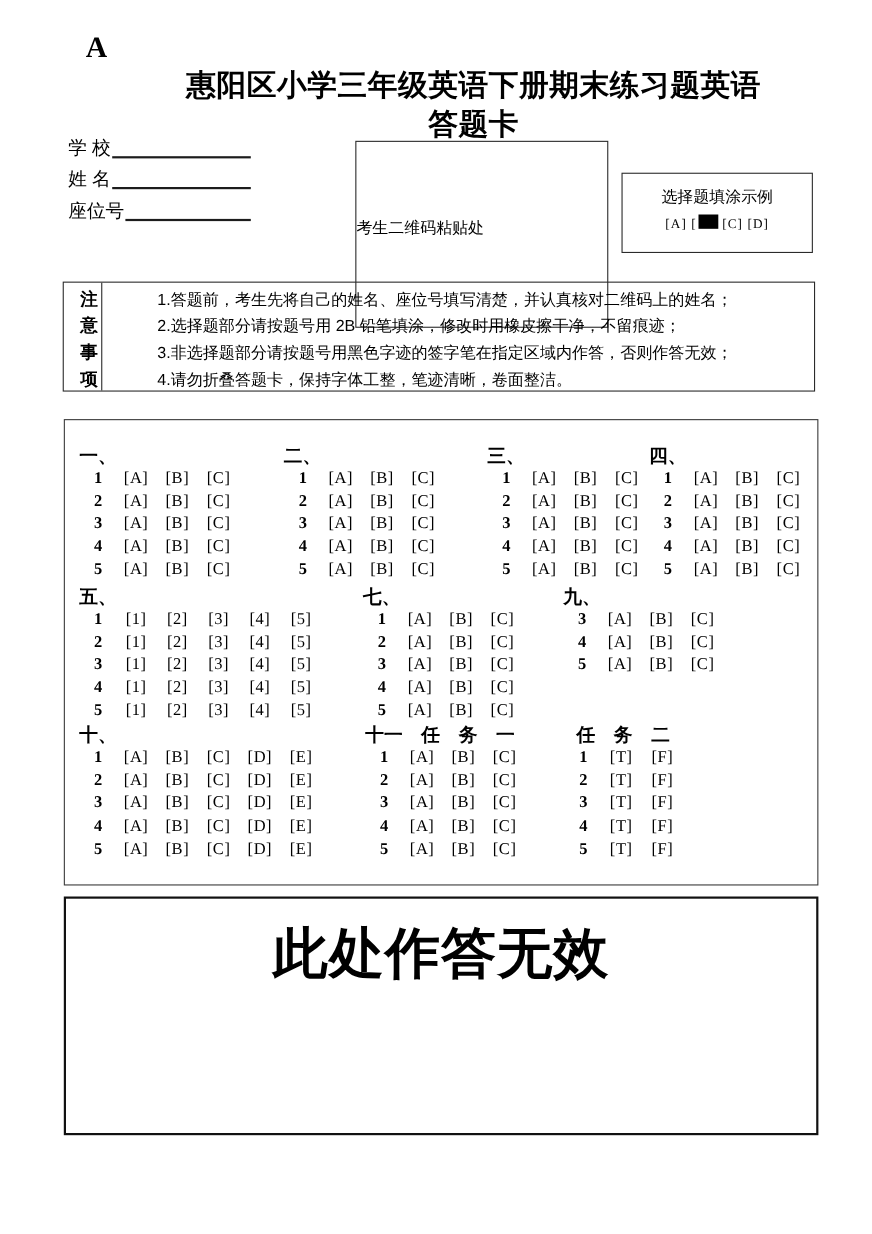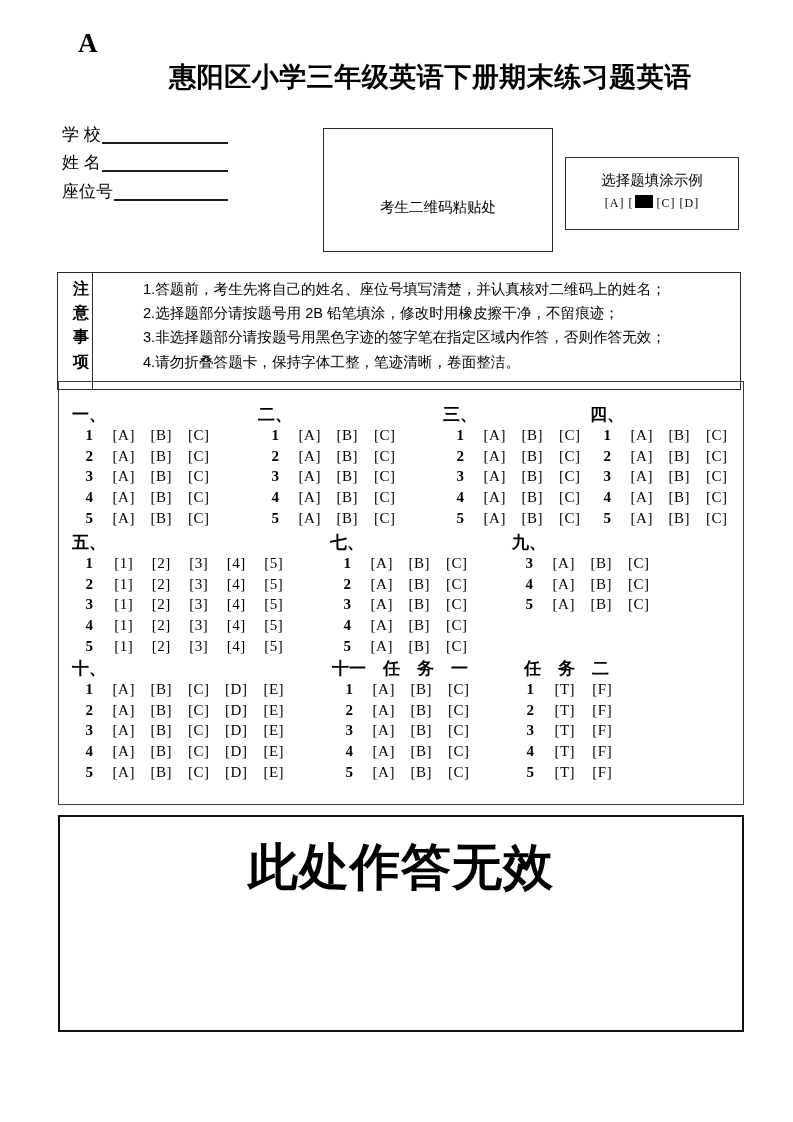--- a/index.html
+++ b/index.html
@@ -27,43 +27,43 @@
   }
 
   
   .fields { position:absolute; left:62px; top:118px; width:166px; }
   .field { display:flex; height:28.5px; align-items:flex-end; font-size:17px; line-height:24px; }
   .field-label { flex:0 0 auto; font-weight:400; }
   .fline { flex:1 1 auto; border-bottom:2px solid #1c1c1c; margin-bottom:3px; margin-left:1px; }
 
   
   .qr-box {
-    position:absolute; left:323px; top:128px; width:230px; height:124px;
-    border:1.5px solid #2b2b2b; text-align:center;
+    position:absolute; left:323px; top:128px; width:230px; height:170px;
+    border:1.5px solid #2b2b2b; text-align:left;
   }
   .qr-box .qr-label { margin-top:69px; font-size:14.5px; }
 
   
   .example-box {
     position:absolute; left:565px; top:157px; width:174px; height:73px;
     border:1.5px solid #2b2b2b; text-align:center; padding-top:11px;
   }
   .example-title { font-size:14.5px; line-height:22px; }
   .example-row {
     font-family:"Liberation Serif", serif; font-size:12px; line-height:24px;
     letter-spacing:1px; white-space:nowrap;
   }
   .filled-block {
     display:inline-block; width:18px; height:13px; background:#000;
     vertical-align:-1px; margin-left:1px;
   }
 
   
   .notice-box {
-    position:absolute; left:57px; top:272px; width:684px; height:118px;
+    position:absolute; left:57px; top:256px; width:684px; height:100px;
     border:1.5px solid #2b2b2b; display:flex;
   }
   .notice-side {
     flex:0 0 35px; border-right:1.5px solid #2b2b2b;
     font-weight:bold; font-size:16px; line-height:24.2px;
     text-align:right; padding:4px 3px 0 0;
     word-break:break-all;
   }
   .notice-items { flex:1; padding:4px 4px 0 6px; }
   .notice-item { font-size:14.6px; line-height:24.2px; white-space:nowrap;margin-left:44px; }
@@ -109,20 +109,21 @@
 </style>
 </head>
 <body>
 
 <div class="page">
 
   <div class="corner-letter">A</div>
 
   <div class="title-block">
     <div>惠阳区小学三年级英语下册期末练习题英语</div>
+    <div>答题卡</div>
   </div>
 
   <div class="fields">
     <div class="field">
       <span class="field-label">学 校</span>
       <span class="fline"></span>
     </div>
     <div class="field">
       <span class="field-label">姓 名</span>
       <span class="fline"></span>

